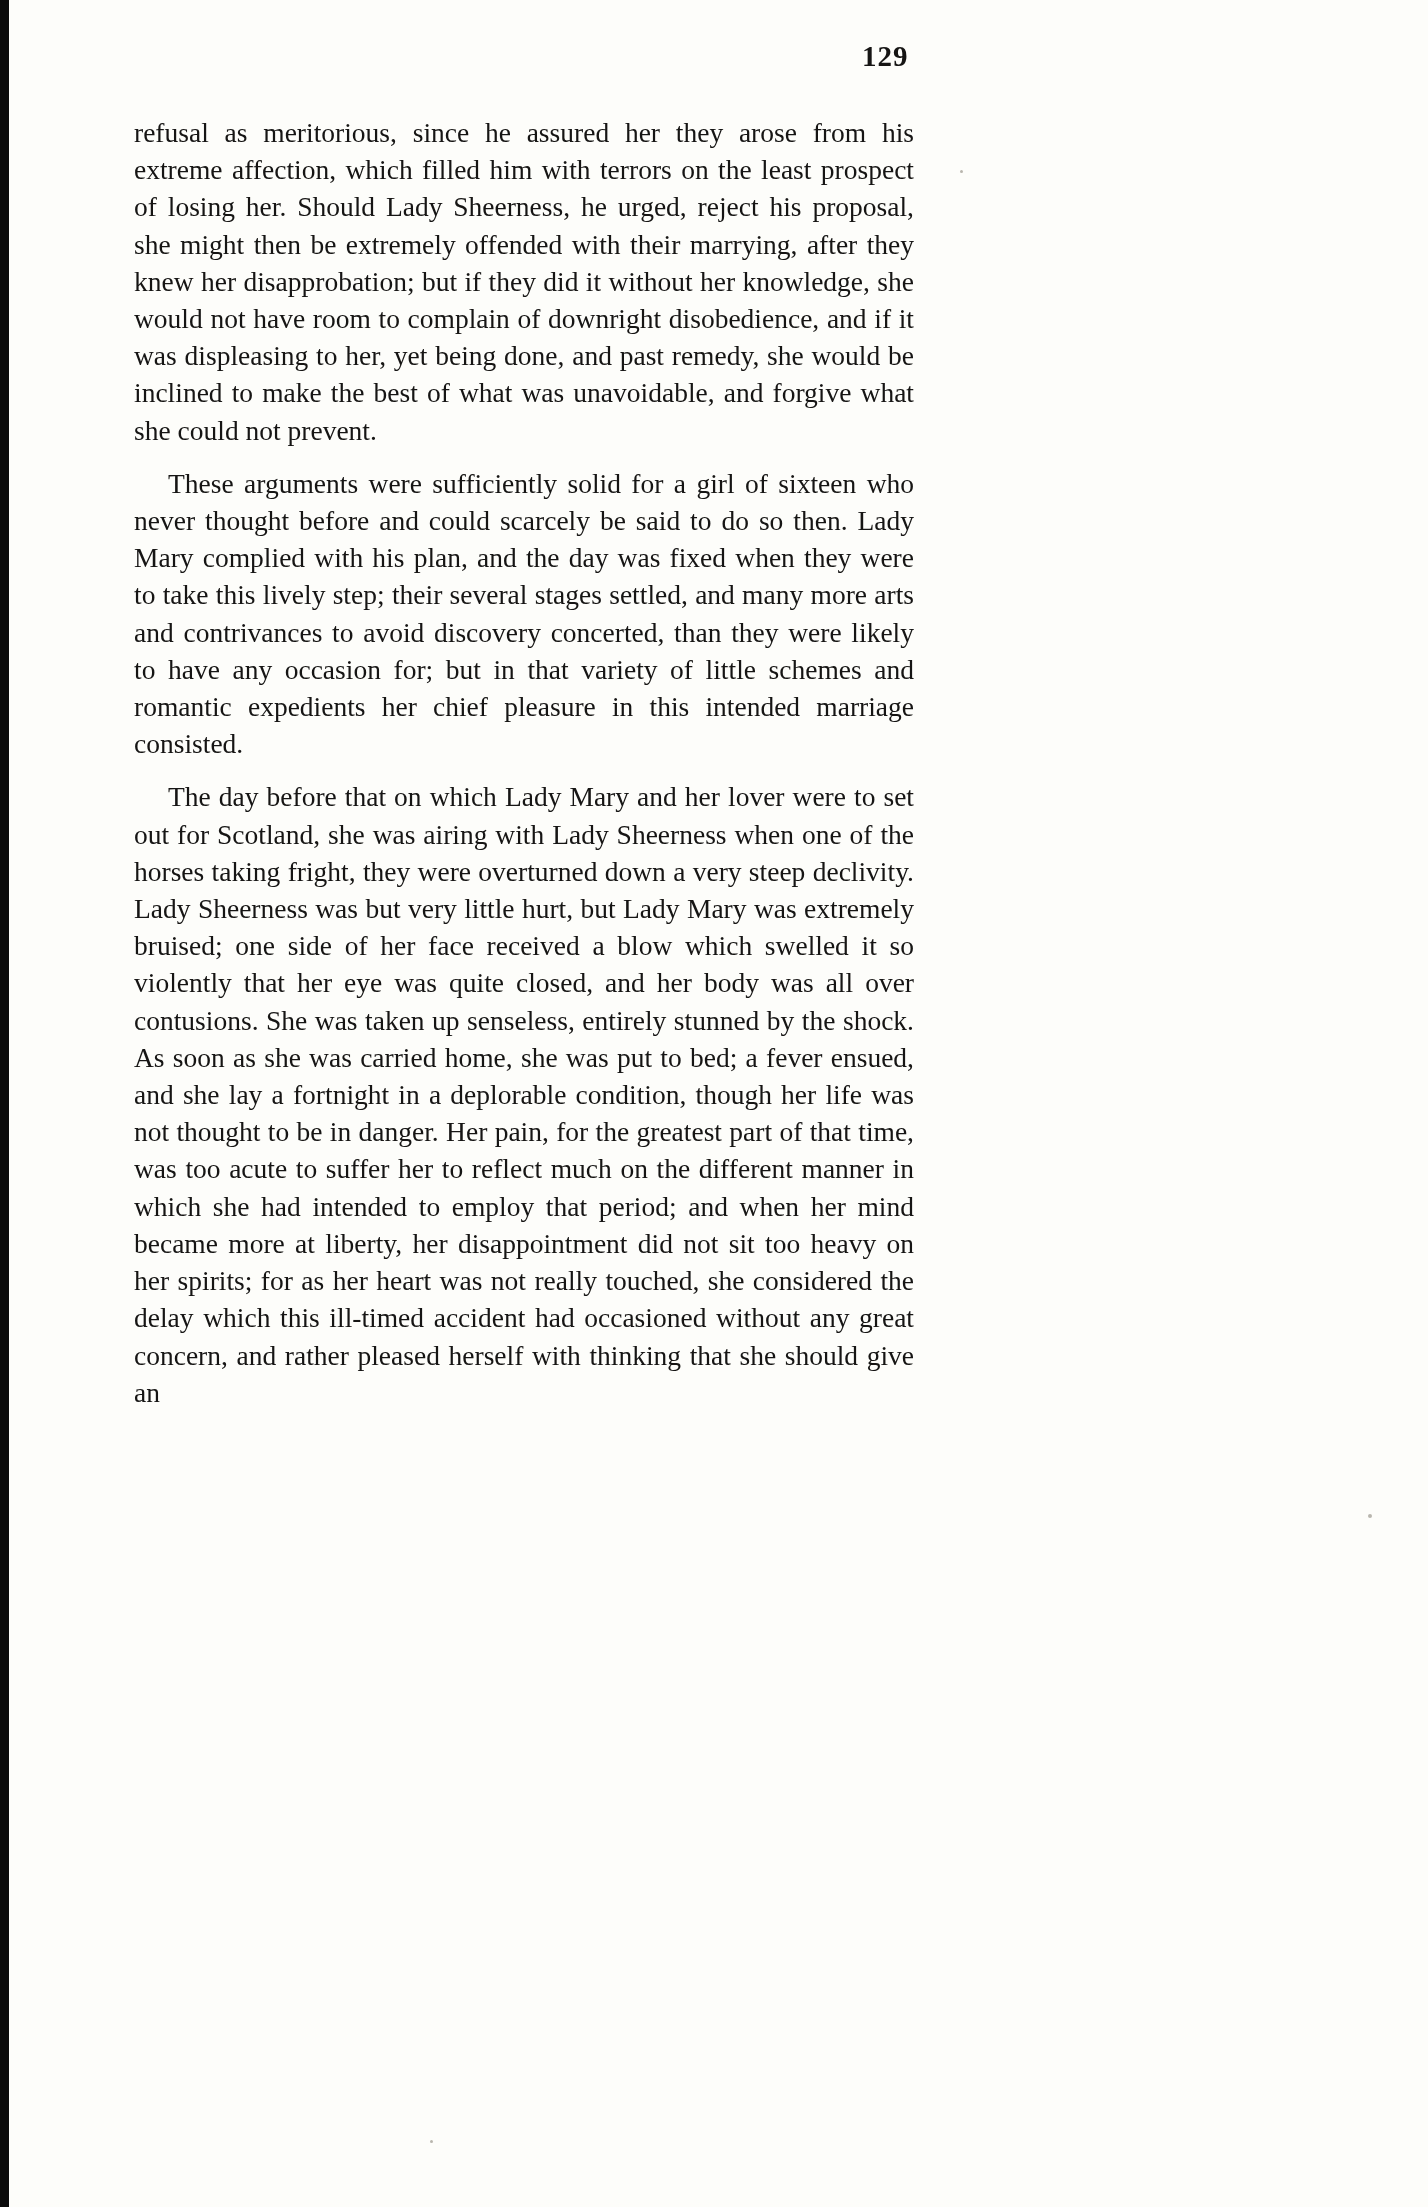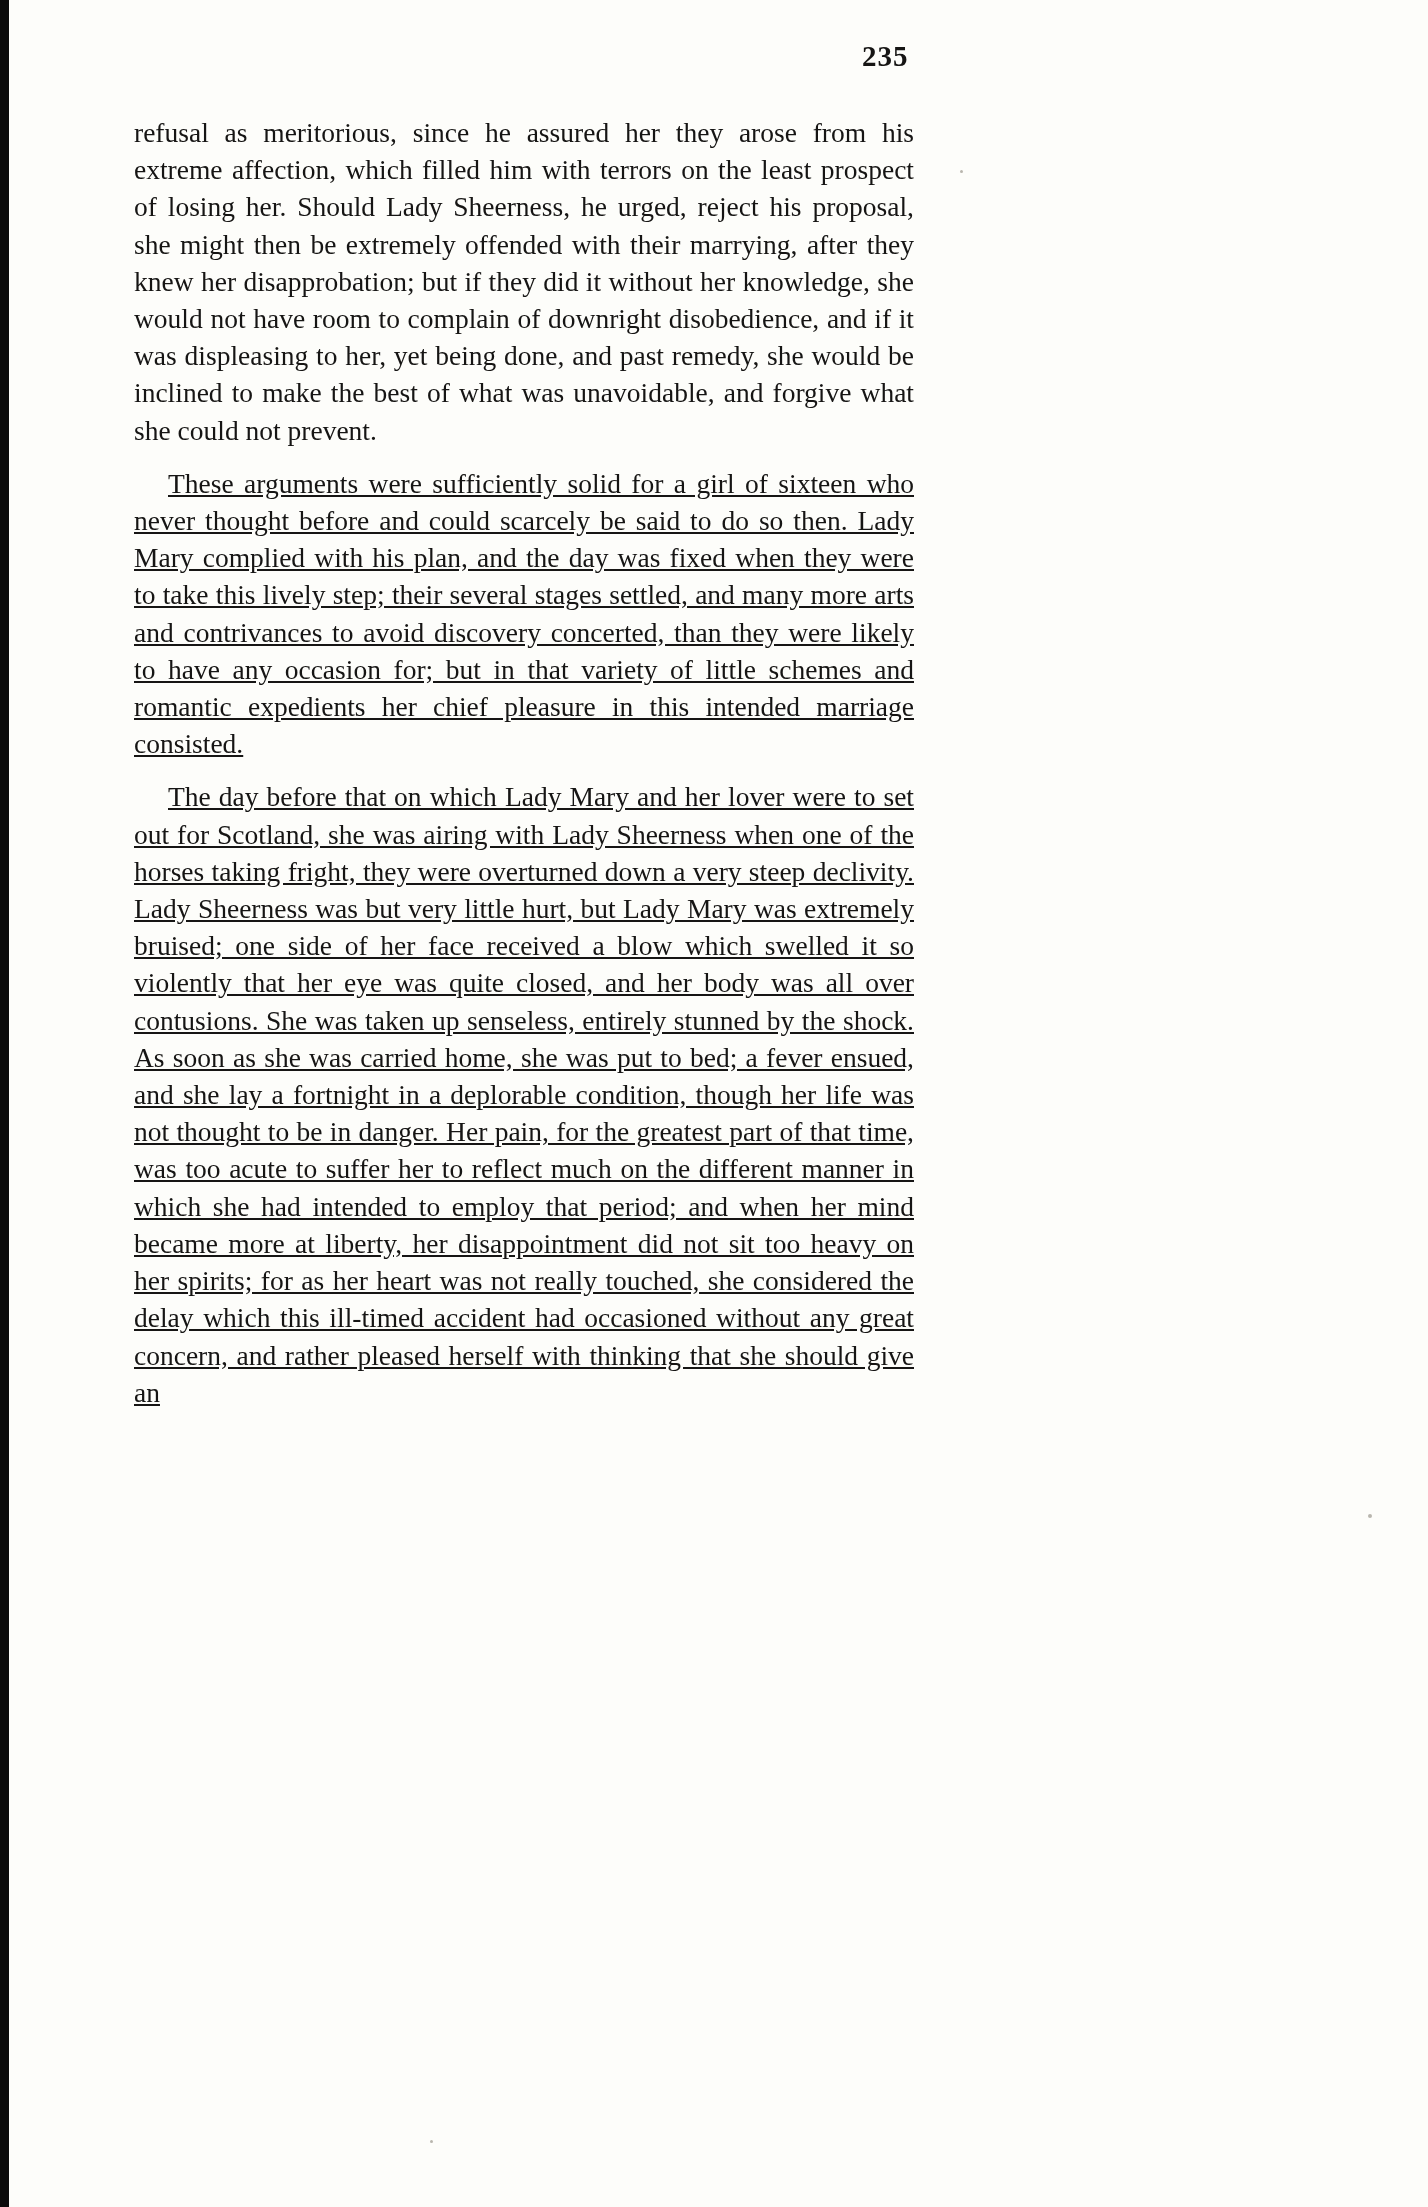--- a/index.html
+++ b/index.html
@@ -40,40 +40,39 @@
     line-height: 37.2px;
     text-align: justify;
     text-justify: inter-word;
   }
   .text-block p {
     margin: 16px;
     padding: 0;
   }
   .text-block p.indented {
     text-indent: 34px;
-    text-decoration: underline;
   }
   
   .speck {
     position: absolute;
     background: #b9b6ae;
     border-radius: 50%;
     width: 4px;
     height: 4px;
   }
   .speck.s1 { left: 1368px; top: 1514px; }
   .speck.s2 { left: 960px; top: 170px; width: 3px; height: 3px; }
   .speck.s3 { left: 430px; top: 2140px; width: 3px; height: 3px; }
 </style>
 </head>
 <body>
 
 <div class="scan-edge"></div>
 
-<div class="page-number">235</div>
+<div class="page-number">129</div>
 
 <div class="text-block">
   <p>refusal as meritorious, since he assured her they arose from his extreme affection, which filled him with terrors on the least prospect of losing her. Should Lady Sheerness, he urged, reject his proposal, she might then be extremely offended with their marrying, after they knew her disapprobation; but if they did it without her knowledge, she would not have room to complain of downright disobedience, and if it was displeasing to her, yet being done, and past remedy, she would be inclined to make the best of what was unavoidable, and forgive what she could not prevent.</p>
   <p class="indented">These arguments were sufficiently solid for a girl of sixteen who never thought before and could scarcely be said to do so then. Lady Mary complied with his plan, and the day was fixed when they were to take this lively step; their several stages settled, and many more arts and contrivances to avoid discovery concerted, than they were likely to have any occasion for; but in that variety of little schemes and romantic expedients her chief pleasure in this intended marriage consisted.</p>
   <p class="indented">The day before that on which Lady Mary and her lover were to set out for Scotland, she was airing with Lady Sheerness when one of the horses taking fright, they were overturned down a very steep declivity. Lady Sheerness was but very little hurt, but Lady Mary was extremely bruised; one side of her face received a blow which swelled it so violently that her eye was quite closed, and her body was all over contusions. She was taken up senseless, entirely stunned by the shock. As soon as she was carried home, she was put to bed; a fever ensued, and she lay a fortnight in a deplorable condition, though her life was not thought to be in danger. Her pain, for the greatest part of that time, was too acute to suffer her to reflect much on the different manner in which she had intended to employ that period; and when her mind became more at liberty, her disappointment did not sit too heavy on her spirits; for as her heart was not really touched, she considered the delay which this ill-timed accident had occasioned without any great concern, and rather pleased herself with thinking that she should give an</p>
 </div>
 
 <div class="speck s1"></div>
 <div class="speck s2"></div>
 <div class="speck s3"></div>

